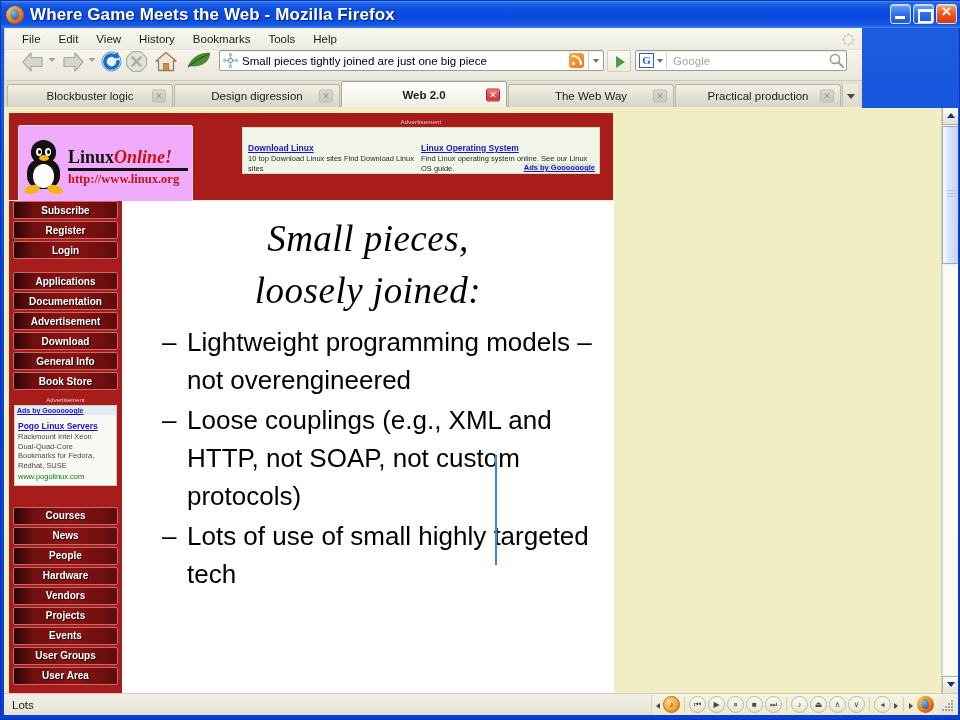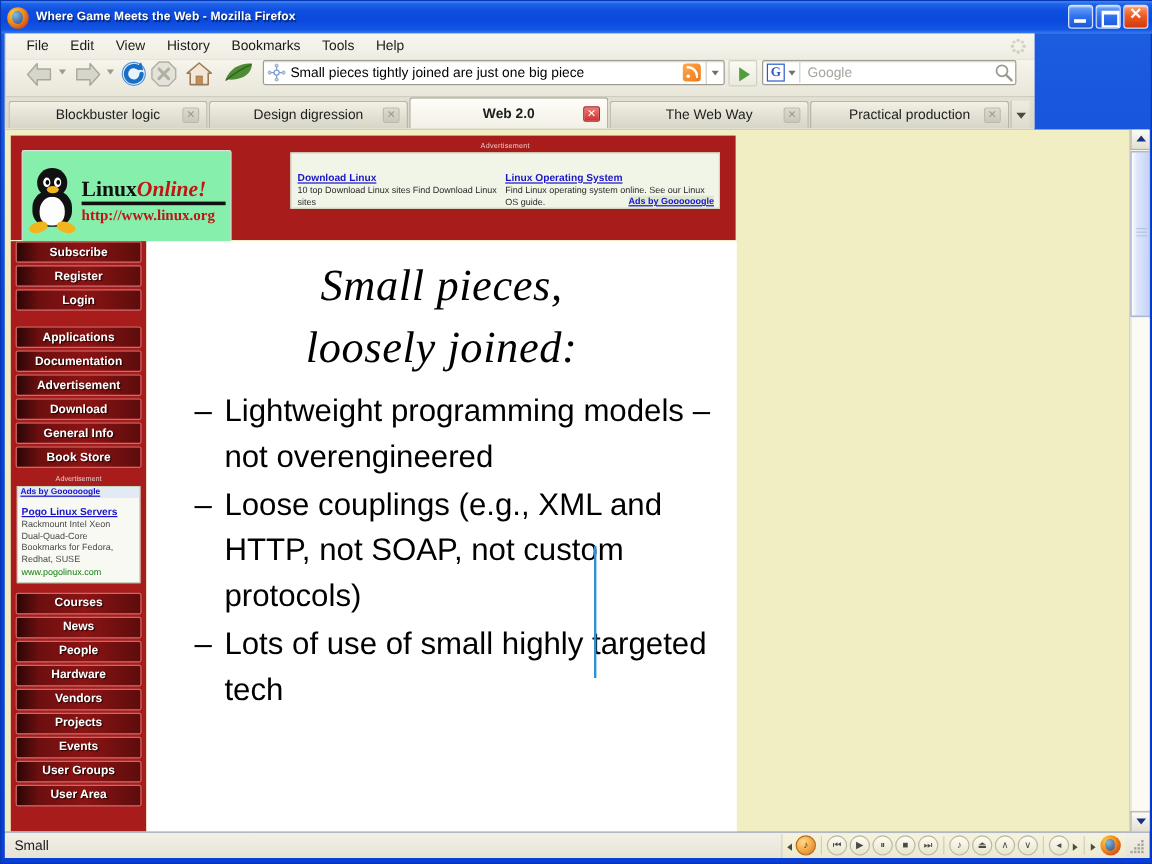--- a/index.html
+++ b/index.html
@@ -31,21 +31,21 @@
     background: radial-gradient(circle at 34% 32%, #ffd24a 0%, #f08a1a 45%, #d4481a 78%, #8e2c10 100%);
     position: relative; flex: 0 0 auto;
   }
   #ff-logo::after {
     content: ''; position: absolute; left: 4px; top: 3px;
     width: 9px; height: 11px; border-radius: 50% 50% 45% 55%;
     background: radial-gradient(circle at 30% 30%, #6fb7f5 0%, #2f73c8 60%, #1d4e95 100%);
     opacity: .85;
   }
   #title-text {
-    color: #fff; font-size: 10px; font-weight: bold;
+    color: #fff; font-size: 17px; font-weight: bold;
     text-shadow: 1px 1px 1px rgba(0,0,0,.55);
     letter-spacing: .1px; white-space: nowrap;
   }
   #win-btns { position: absolute; right: 4px; top: 3px; display: flex; gap: 2px; }
   .win-btn {
     width: 21px; height: 20px; border-radius: 3px;
     border: 1px solid #cfe2ff; position: relative;
     box-shadow: inset 0 1px 1px rgba(255,255,255,.6);
   }
   .win-btn.min, .win-btn.max {
@@ -235,21 +235,21 @@
     background: #f2eec4;
   }
 
   
   #site-header {
     position: absolute; left: 5px; top: 5px; width: 604px; height: 87px;
     background: #a81c1c;
   }
   #logo-box {
     position: absolute; left: 9px; top: 12px; width: 175px; height: 84px;
-    background: #86efac; border: 1px solid #ddd; border-radius: 2px;
+    background: #f0abfc; border: 1px solid #ddd; border-radius: 2px;
     display: flex; align-items: center; padding: 2px 4px;
   }
   #tux {
     width: 42px; height: 54px; position: relative; flex: 0 0 auto; margin-right: 3px;
   }
   #tux .head {
     position: absolute; left: 8px; top: 0; width: 25px; height: 24px;
     background: #111; border-radius: 50% 50% 46% 46%;
   }
   #tux .eyeL, #tux .eyeR {
@@ -344,21 +344,21 @@
     margin: 0 4px 2px 4px; height: 18px;
     background: linear-gradient(to right,#2a0505 0%, #6d0f0f 18%, #8c1414 55%, #5e0c0c 100%);
     border: 1px solid #c96a6a; border-radius: 2px;
     color: #fff; font-size: 10px; font-weight: bold;
     display: flex; align-items: center; justify-content: center;
     text-shadow: 1px 1px 1px rgba(0,0,0,.8);
     white-space: nowrap;
   }
   .navgap { height: 11px; }
   #side-ad {
-    margin: 6px 5px 8px 5px; position: relative;
+    margin: 6px 5px 21px 5px; position: relative;
   }
   #side-ad-label {
     font-size: 6px; color: #e8c9c9; text-align: center; height: 9px; line-height: 9px;
   }
   #side-ad-box { background: #f7f9f2; border: 1px solid #c9d2bc; padding: 0; }
   #side-ads-by {
     font-size: 7px; color: #1a14c8; font-weight: bold; text-decoration: underline;
     background: #e3eaf4; padding: 1px 2px; white-space: nowrap;
   }
   #side-ad-title {
@@ -686,21 +686,21 @@
             <div></div>
             <div></div>
         </div>
       </div>
       <div id="sb-track"></div>
       <div class="sb-arrow down"></div>
     </div>
   </div>
 
   <div id="statusbar">
-    <div id="status-text">Small</div>
+    <div id="status-text">Lots</div>
     <div id="media-tray">
       <div class="tray-caret"></div>
       <div class="tray-btn accent">♪</div>
       <div class="tray-sep"></div>
       <div class="tray-btn">⏮</div>
       <div class="tray-btn">▶</div>
       <div class="tray-btn">⏸</div>
       <div class="tray-btn">■</div>
       <div class="tray-btn">⏭</div>
       <div class="tray-sep"></div>

